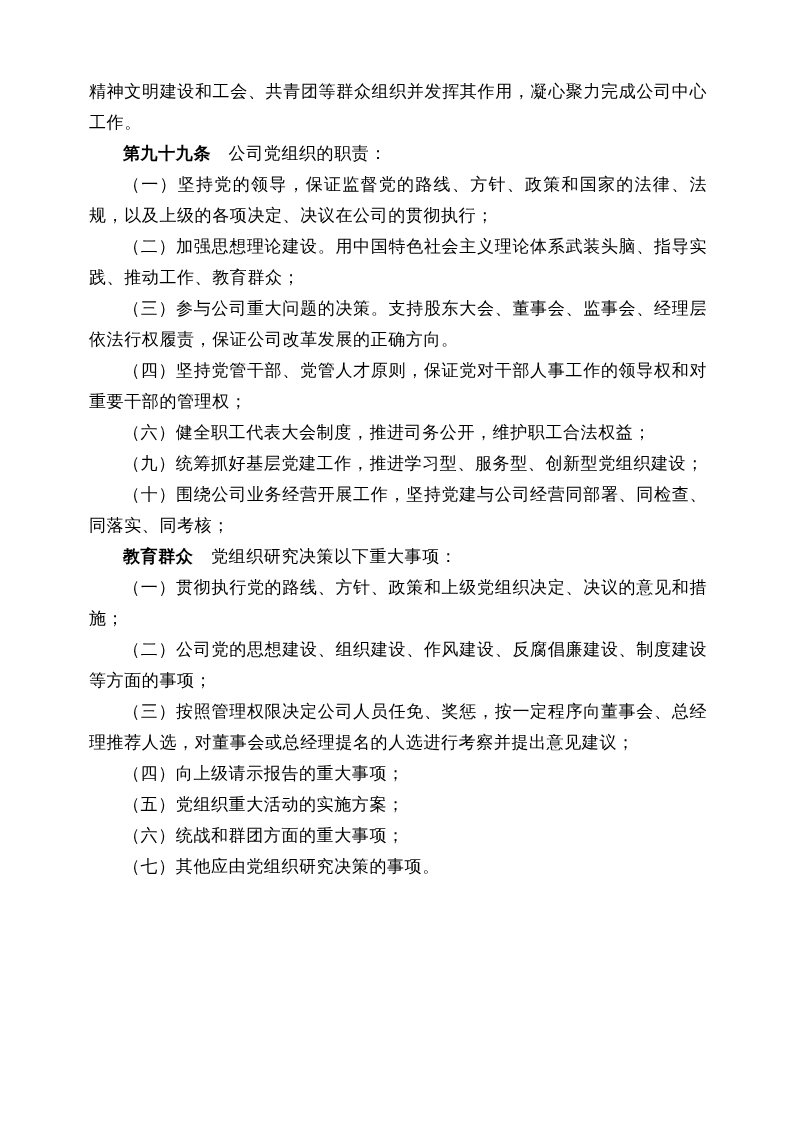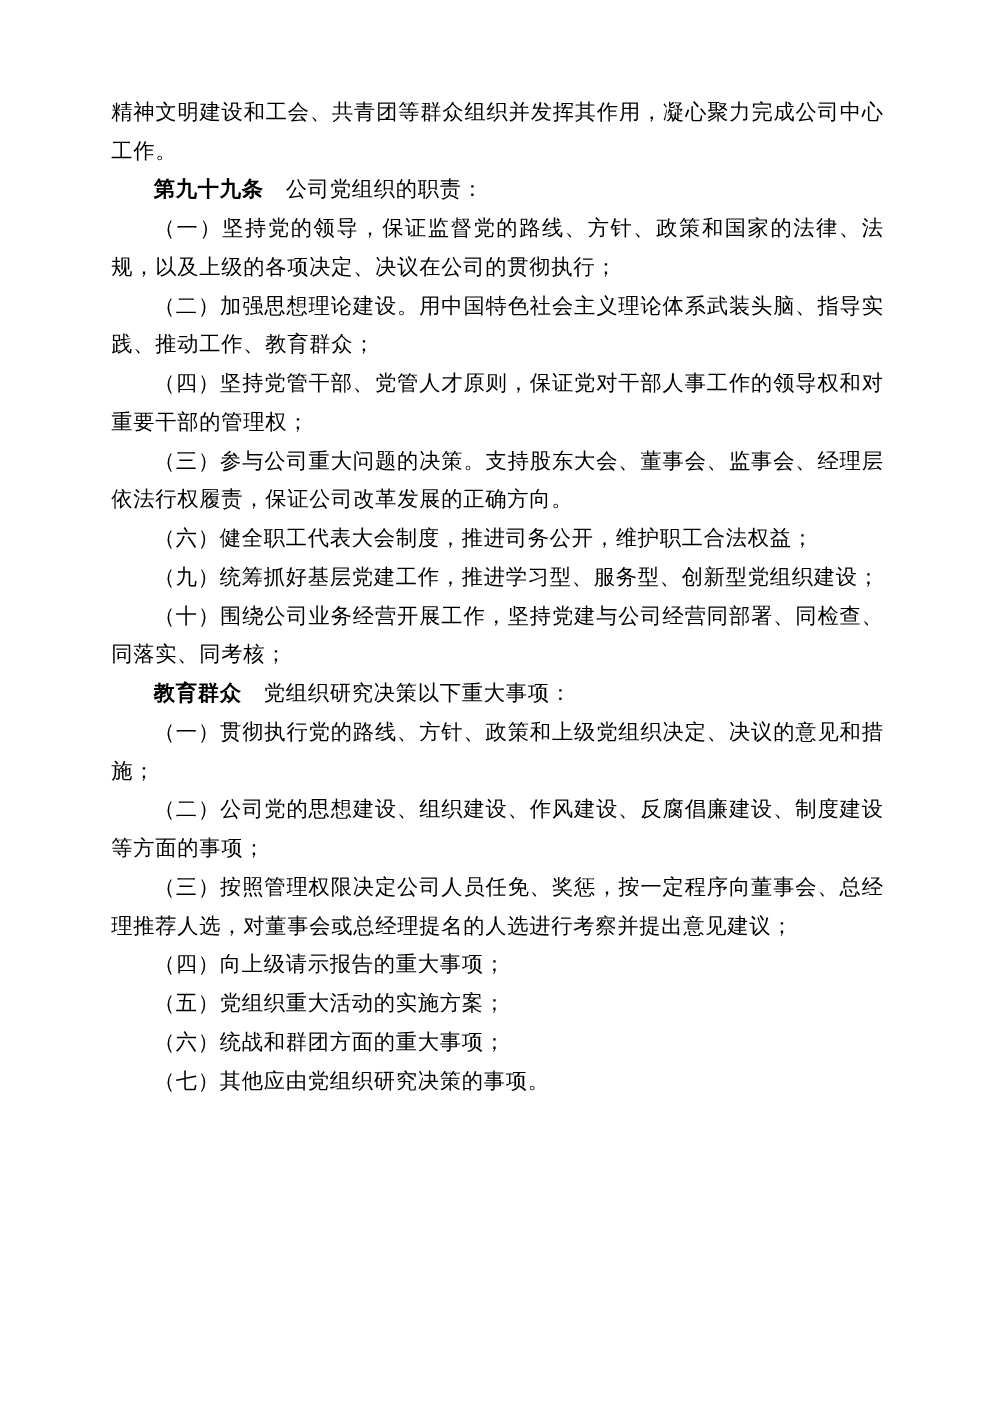--- a/index.html
+++ b/index.html
@@ -6,21 +6,21 @@
     margin: 0;
     padding: 0;
     background: #ffffff;
   }
   .page {
     position: relative;
     width: 793px;
     height: 1122px;
     background: #ffffff;
     overflow: hidden;
-    font-family: Liberation Mono, monospace;
+    font-family: Liberation Serif, serif;
     color: #000000;
   }
   .doc {
     position: absolute;
     top: 76px;
     left: 89px;
     width: 618px;
     font-size: 17px;
     line-height: 31px;
     letter-spacing: 0.6px;
@@ -41,22 +41,22 @@
 </style>
 </head>
 <body>
 
 <div class="page">
   <div class="doc">
       <p class="para noindent"><span>精神文明建设和工会、共青团等群众组织并发挥其作用，凝心聚力完成公司中心工作。</span></p>
       <p class="para"><b>第九十九条</b><span>　公司党组织的职责：</span></p>
       <p class="para"><span>（一）坚持党的领导，保证监督党的路线、方针、政策和国家的法律、法规，以及上级的各项决定、决议在公司的贯彻执行；</span></p>
       <p class="para"><span>（二）加强思想理论建设。用中国特色社会主义理论体系武装头脑、指导实践、推动工作、教育群众；</span></p>
+      <p class="para"><span>（三）参与公司重大问题的决策。支持股东大会、董事会、监事会、经理层依法行权履责，保证公司改革发展的正确方向。</span></p>
       <p class="para"><span>（四）坚持党管干部、党管人才原则，保证党对干部人事工作的领导权和对重要干部的管理权；</span></p>
-      <p class="para"><span>（三）参与公司重大问题的决策。支持股东大会、董事会、监事会、经理层依法行权履责，保证公司改革发展的正确方向。</span></p>
       <p class="para"><span>（六）健全职工代表大会制度，推进司务公开，维护职工合法权益；</span></p>
       <p class="para"><span>（九）统筹抓好基层党建工作，推进学习型、服务型、创新型党组织建设；</span></p>
       <p class="para"><span>（十）围绕公司业务经营开展工作，坚持党建与公司经营同部署、同检查、同落实、同考核；</span></p>
       <p class="para"><b>教育群众</b><span>　党组织研究决策以下重大事项：</span></p>
       <p class="para"><span>（一）贯彻执行党的路线、方针、政策和上级党组织决定、决议的意见和措施；</span></p>
       <p class="para"><span>（二）公司党的思想建设、组织建设、作风建设、反腐倡廉建设、制度建设等方面的事项；</span></p>
       <p class="para"><span>（三）按照管理权限决定公司人员任免、奖惩，按一定程序向董事会、总经理推荐人选，对董事会或总经理提名的人选进行考察并提出意见建议；</span></p>
       <p class="para"><span>（四）向上级请示报告的重大事项；</span></p>
       <p class="para"><span>（五）党组织重大活动的实施方案；</span></p>
       <p class="para"><span>（六）统战和群团方面的重大事项；</span></p>

